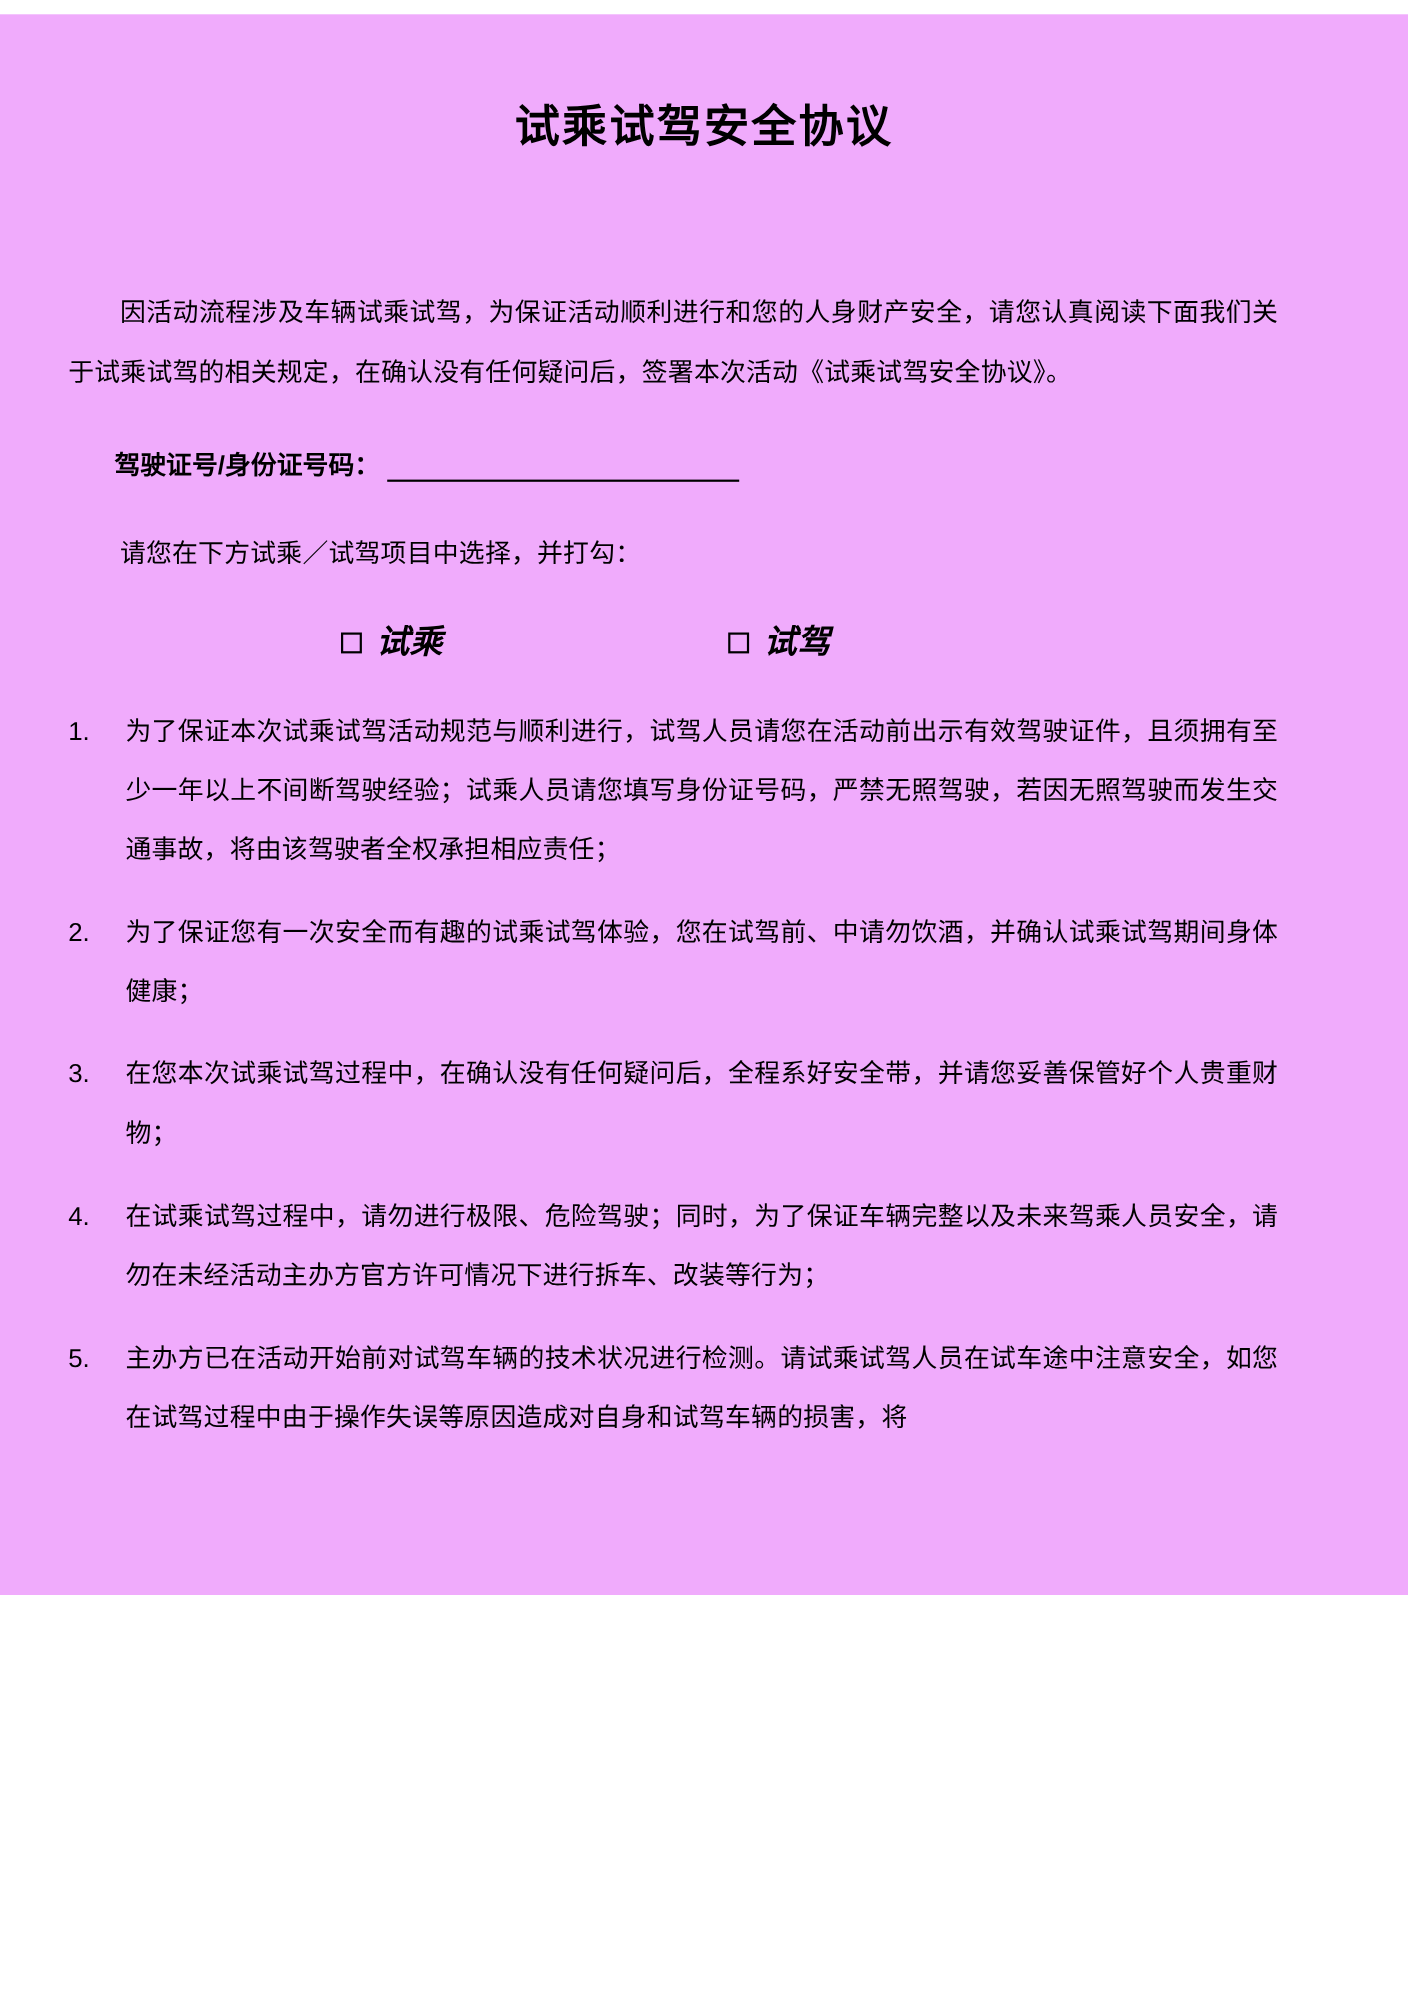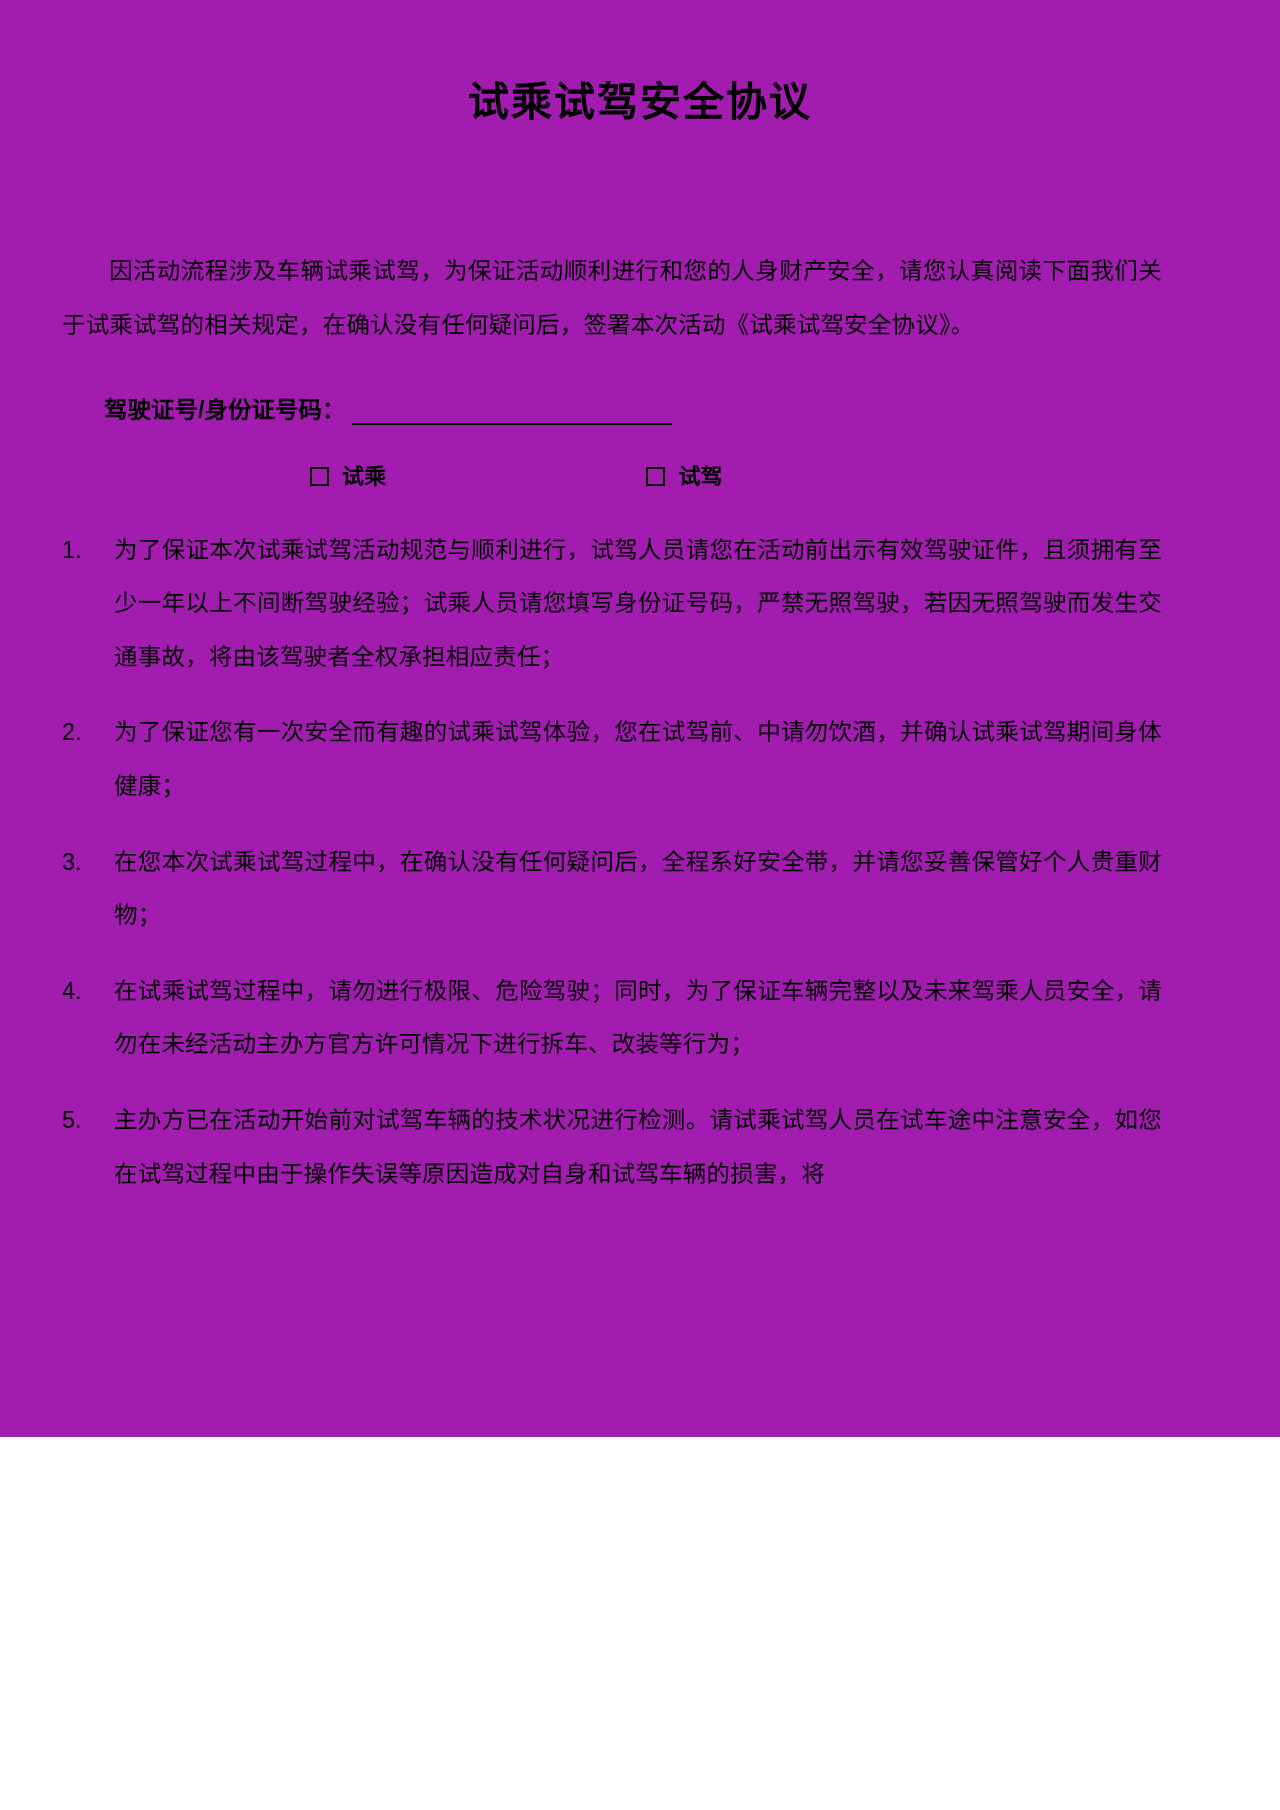--- a/index.html
+++ b/index.html
@@ -10,22 +10,22 @@
   }
   body {
     font-family: "Liberation Sans", "DejaVu Sans", sans-serif;
     color: #000000;
     -webkit-font-smoothing: antialiased;
   }
   .page {
     position: relative;
     width: 1280px;
     height: 1437px;
-    margin: 0 auto;
-    background: #a21caf;
+    margin: 13px auto;
+    background: #f0abfc;
     overflow: hidden;
     box-sizing: border-box;
     padding: 0;
   }
   .doc-title {
     text-align: center;
     font-size: 41px;
     font-weight: bold;
     letter-spacing: 2px;
     line-height: 1.2;
@@ -76,26 +76,27 @@
   .instruct-par {
     font-size: 23.5px;
     line-height: 2.0;
     margin: 0;
     margin-top: 42px;
     text-indent: 2em;
     letter-spacing: 0.2px;
   }
   .choice-row {
     margin-top: 34px;
-    font-size: 22px;
+    font-size: 30px;
     font-weight: bold;
     display: flex;
     line-height: 1.6;
     padding-left: 248px;
     letter-spacing: 0.2px;
+    font-style: italic;
   }
   .choice-item {
     display: flex;
     align-items: center;
   }
   .choice-item + .choice-item { margin-left: 260px; }
   .checkbox-glyph {
     display: inline-block;
     width: 19px;
     height: 19px;
@@ -142,20 +143,21 @@
   <div class="body-area">
 
     <p class="intro-par">因活动流程涉及车辆试乘试驾，为保证活动顺利进行和您的人身财产安全，请您认真阅读下面我们关于试乘试驾的相关规定，在确认没有任何疑问后，签署本次活动《试乘试驾安全协议》。</p>
 
 
     <div class="field-row id-row">
       <span class="field-label">驾驶证号/身份证号码：</span>
       <span class="field-rule"></span>
     </div>
 
+    <p class="instruct-par">请您在下方试乘／试驾项目中选择，并打勾：</p>
 
     <div class="choice-row">
       <div class="choice-item">
         <span class="checkbox-glyph"></span>
         <span>试乘</span>
       </div>
       <div class="choice-item">
         <span class="checkbox-glyph"></span>
         <span>试驾</span>
       </div>

